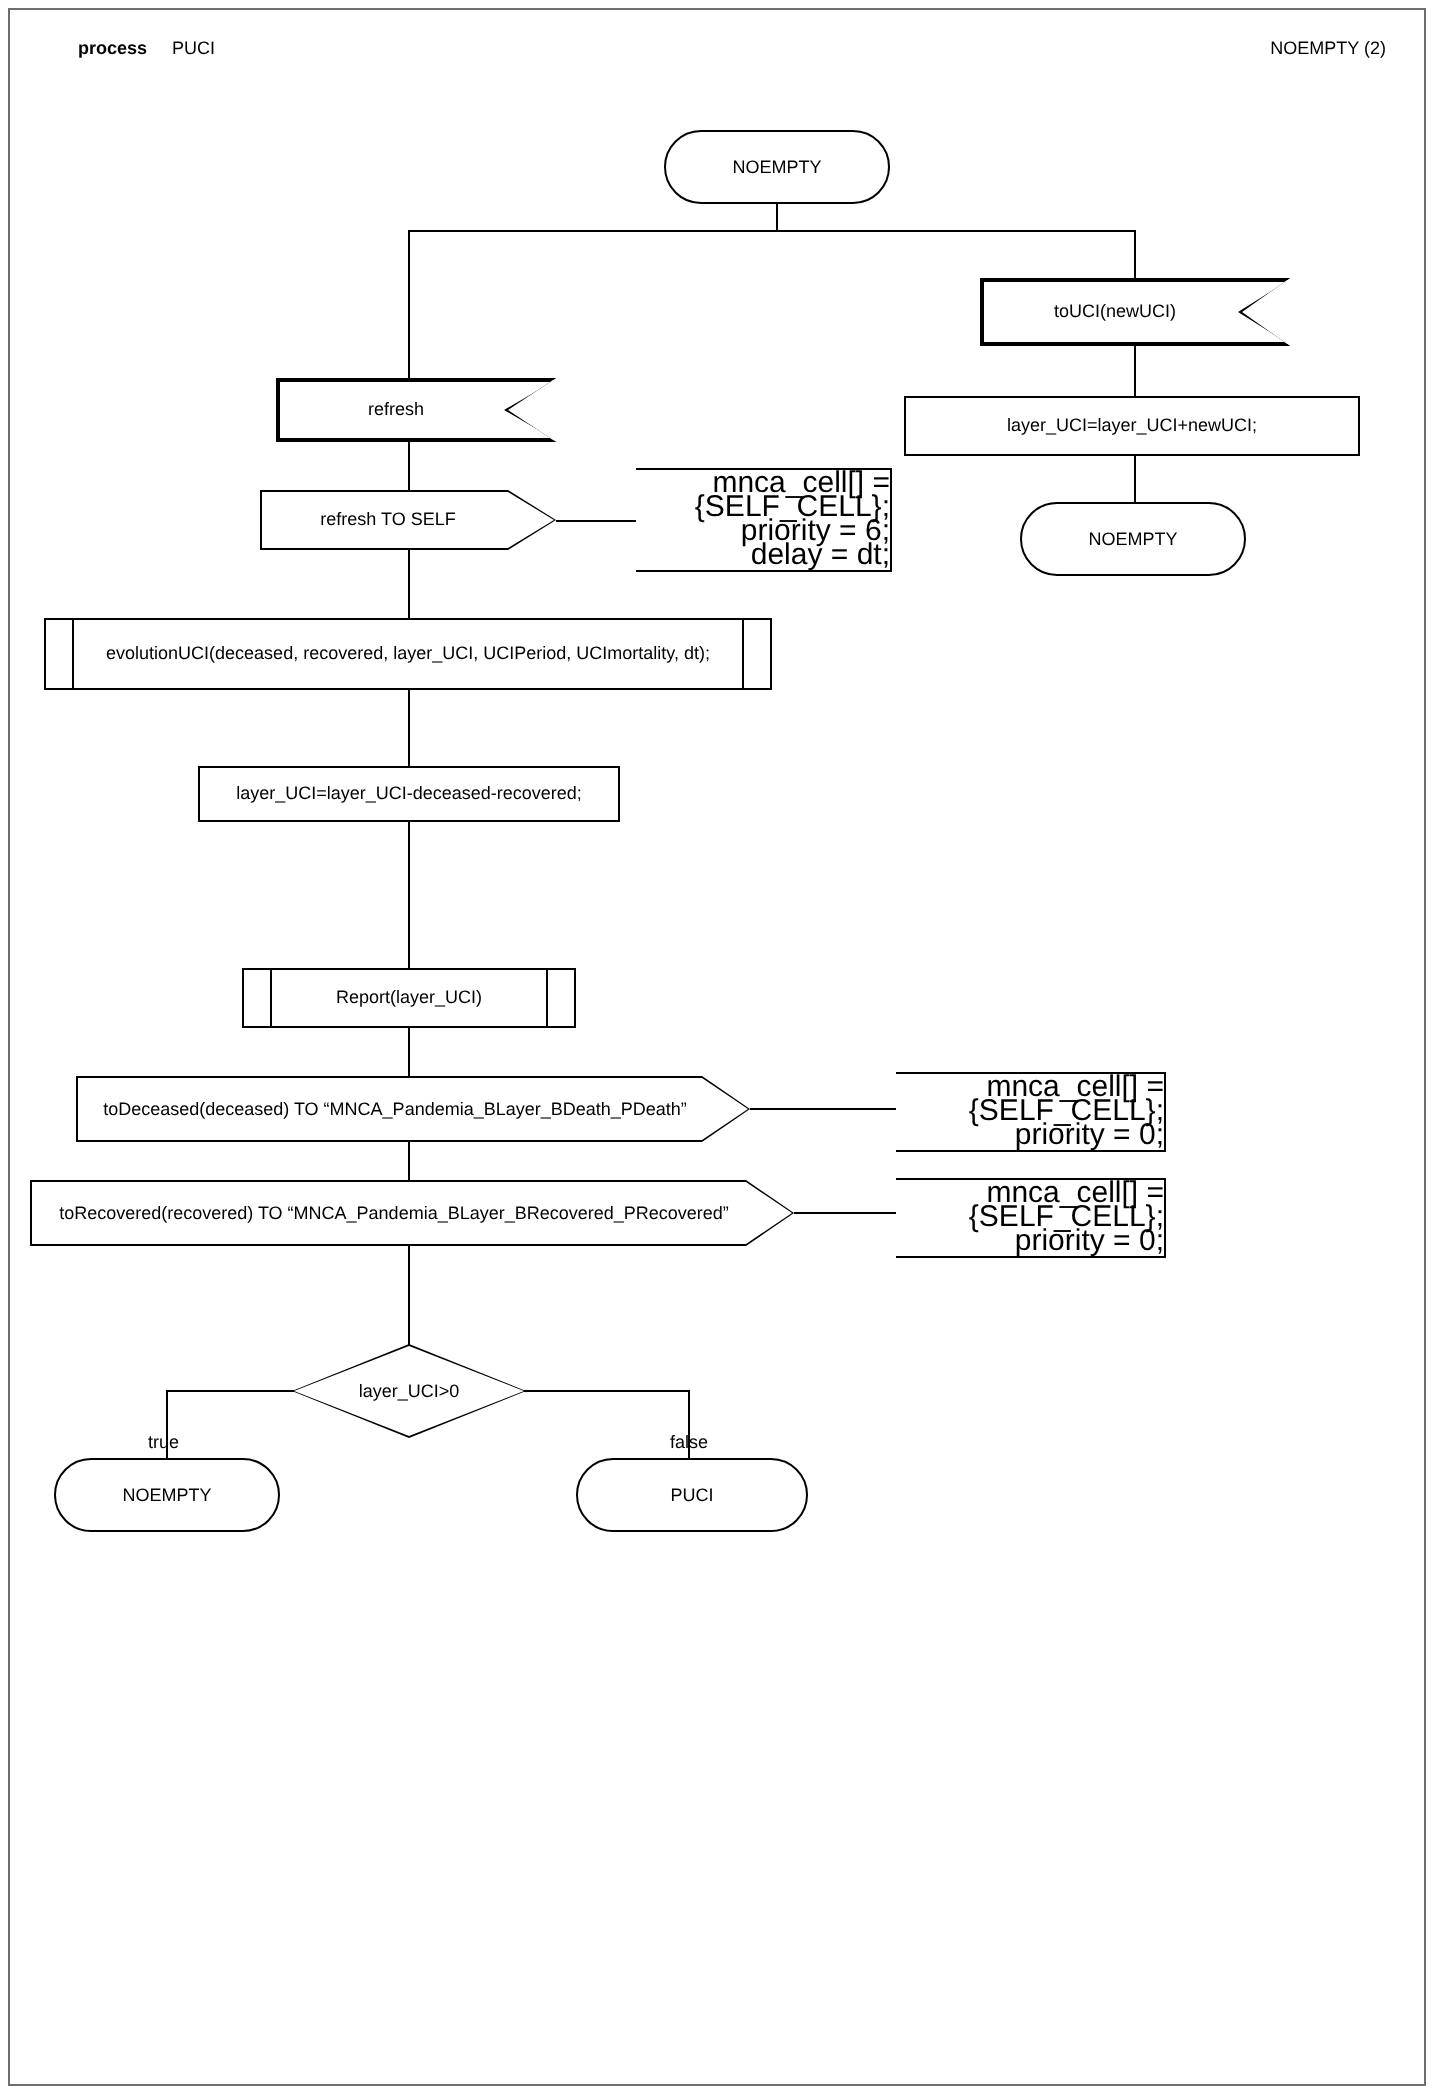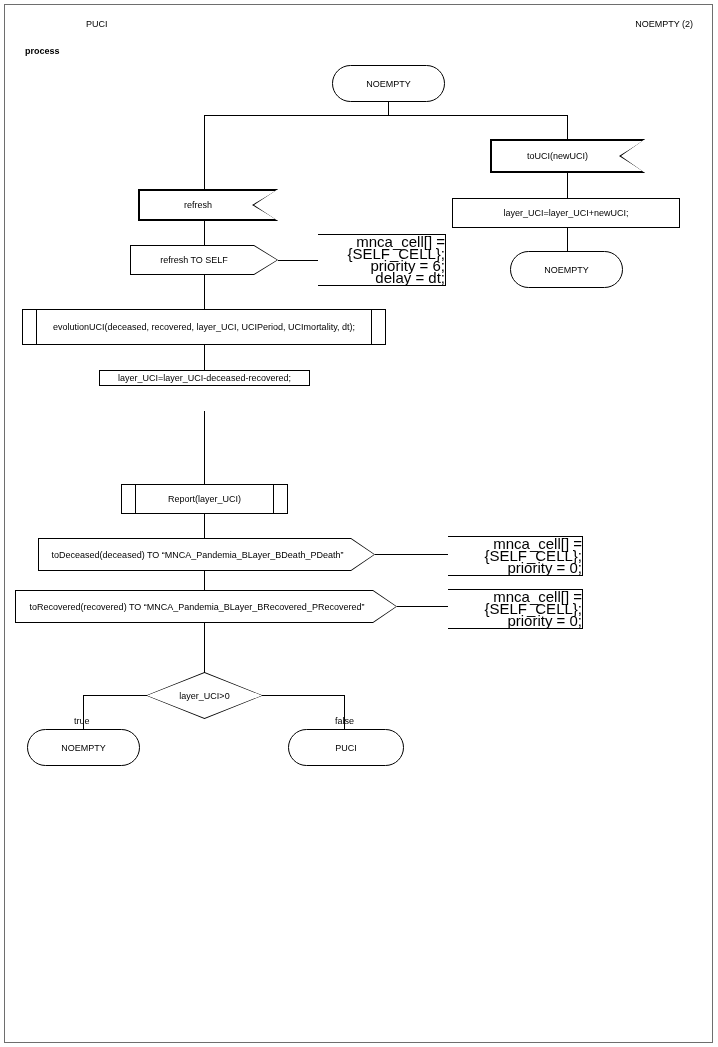--- a/index.html
+++ b/index.html
@@ -155,21 +155,21 @@
     margin-top: 48px;
   }
 </style>
 </head>
 <body>
 
 <div id="page">
 
   <div id="page-frame"></div>
 
-  <div class="hdr bold" style="left:25px; top:19px;margin-top:27px;">process</div>
+  <div class="hdr bold" style="left:39px; top:19px;">process</div>
   <div class="hdr" style="left:86px; top:19px;">PUCI</div>
   <div class="hdr" style="right:25px; top:19px;">NOEMPTY (2)</div>
 
   <div class="node state" style="left:332px; top:65px; width:113px; height:37px;">
     <span class="lbl">NOEMPTY</span>
   </div>
 
   <div class="ln v" style="left:388px; top:102px; height:14px;"></div>
 
   <div class="ln h" style="left:204px; top:115px; width:364px;"></div>
@@ -217,21 +217,21 @@
   <div class="ln v" style="left:204px; top:275px; height:35px;"></div>
 
   <div class="node proc" style="left:22px; top:309px; width:364px; height:36px;">
     <div class="bar" style="left:13px;"></div>
     <div class="bar" style="right:13px;"></div>
     <span class="lbl">evolutionUCI(deceased, recovered, layer_UCI, UCIPeriod, UCImortality, dt);</span>
   </div>
 
   <div class="ln v" style="left:204px; top:345px; height:38px;"></div>
 
-  <div class="node task" style="left:99px; top:370px; width:211px; height:16px;">
+  <div class="node task" style="left:99px; top:383px; width:211px; height:28px;">
     <span class="lbl">layer_UCI=layer_UCI-deceased-recovered;</span>
   </div>
 
   <div class="ln v" style="left:204px; top:411px; height:74px;"></div>
 
   <div class="node proc" style="left:121px; top:484px; width:167px; height:30px;">
     <div class="bar" style="left:13px;"></div>
     <div class="bar" style="right:13px;"></div>
     <span class="lbl">Report(layer_UCI)</span>
   </div>

